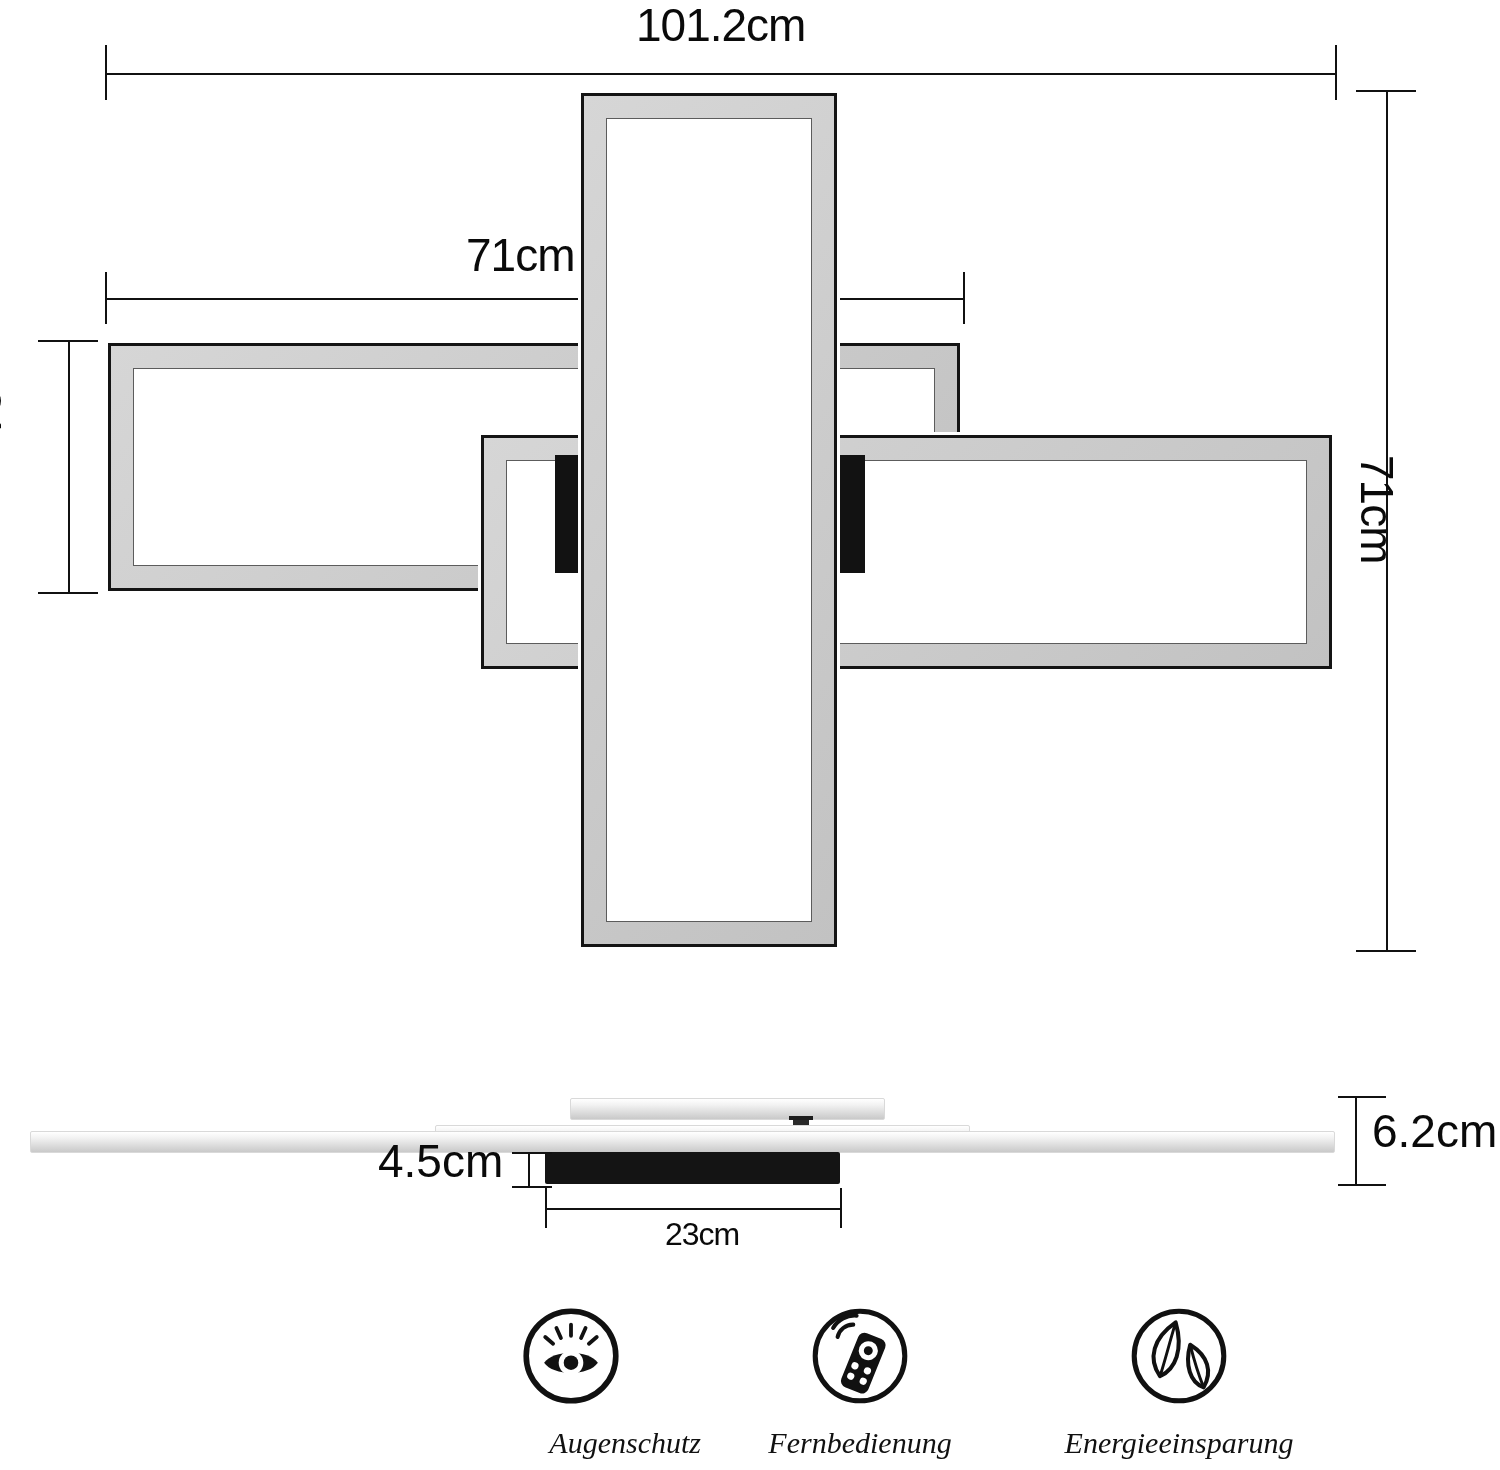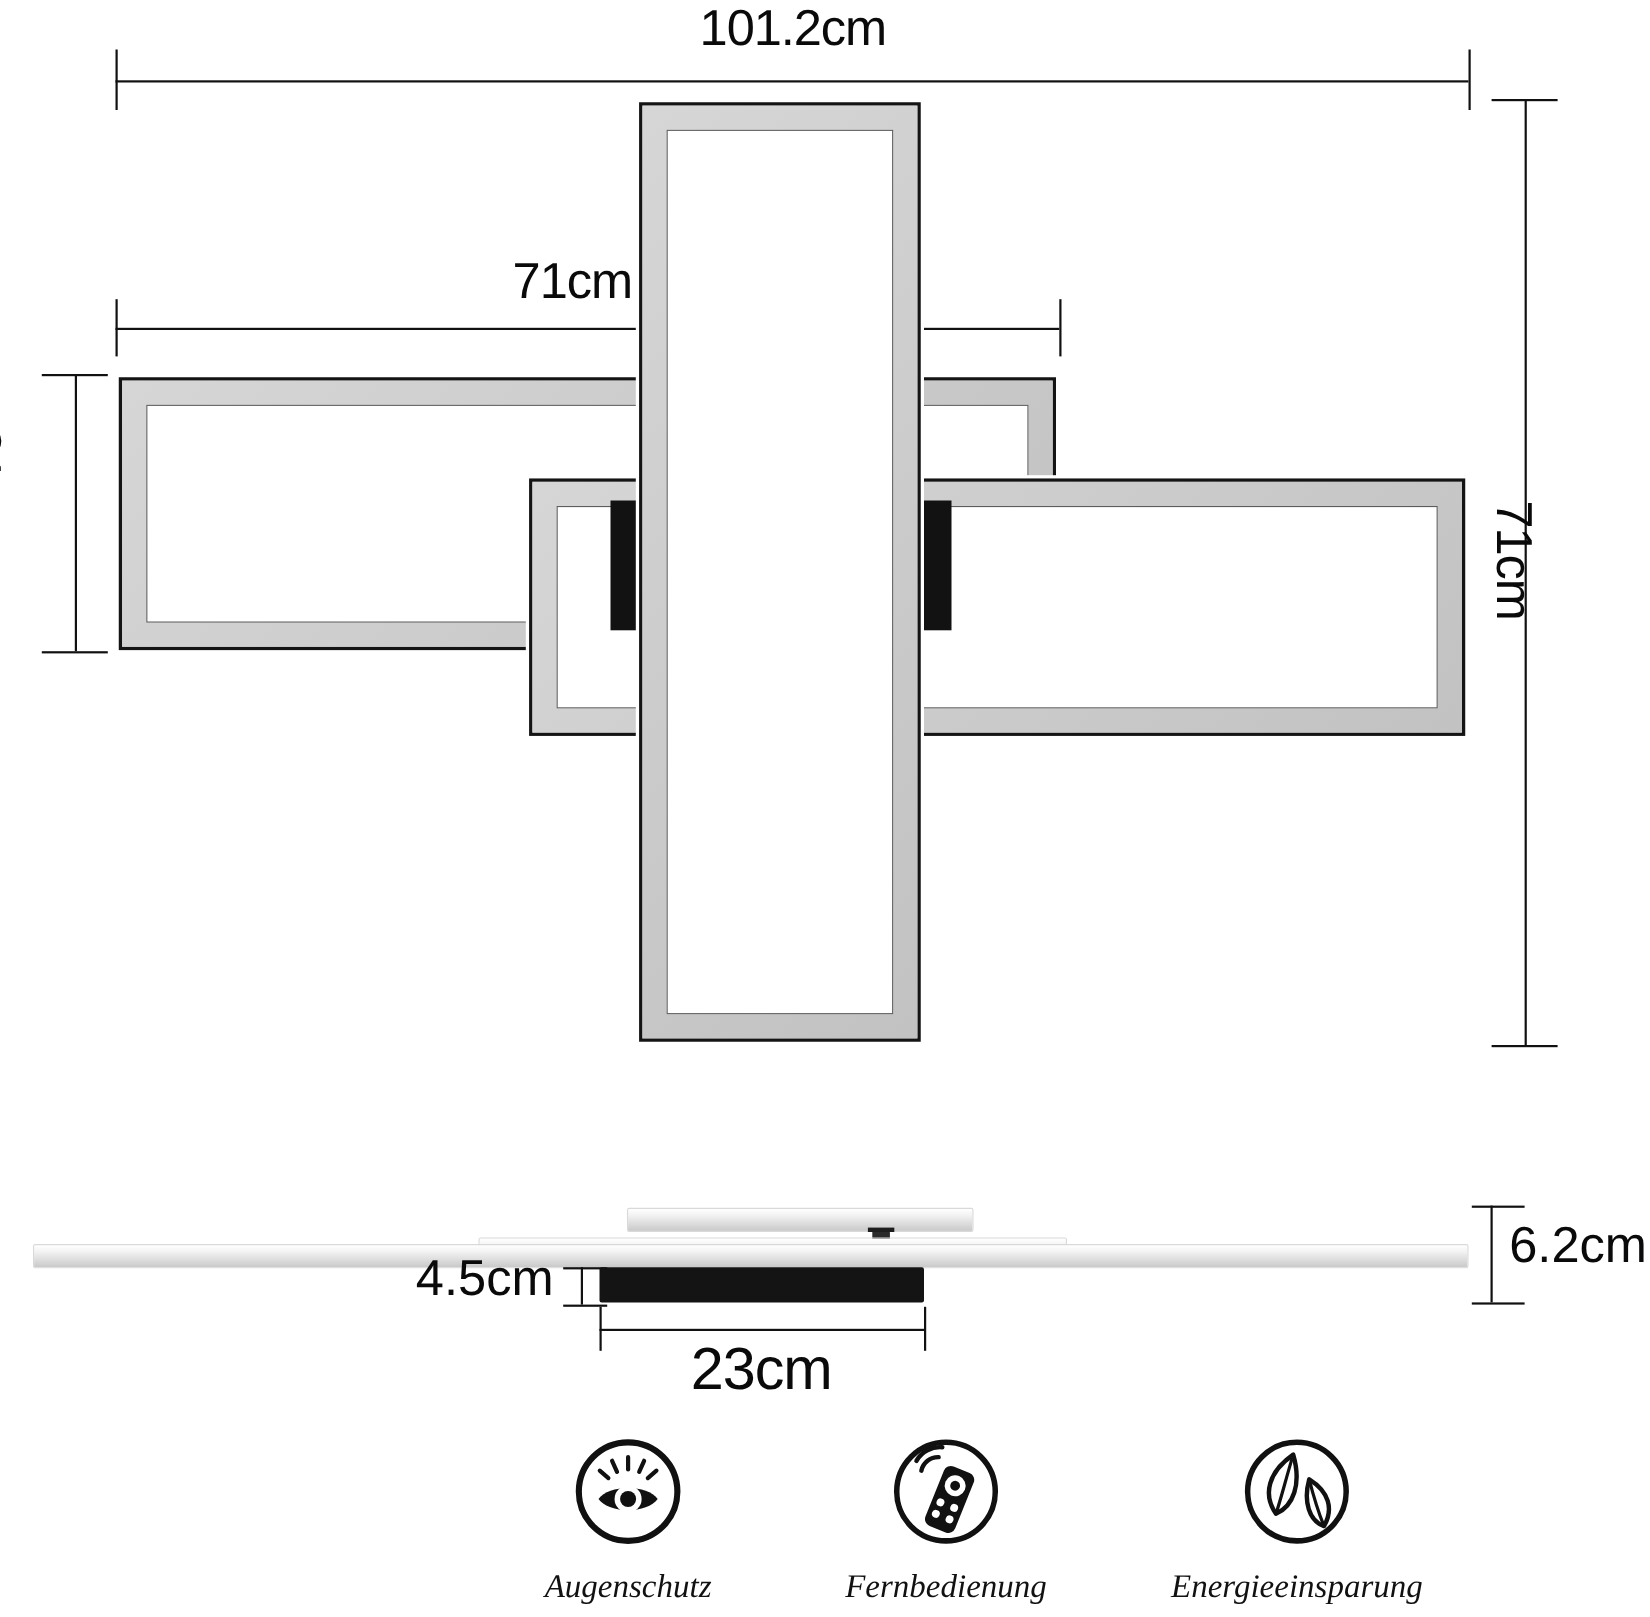--- a/index.html
+++ b/index.html
@@ -110,24 +110,24 @@
   <div class="dimlabel" style="left:1372px;top:1108px;font-size:46px;">6.2cm</div>
 
   <div class="dimline-v" style="left:528px;top:1152px;height:34px;"></div>
   <div class="tick-h" style="left:512px;top:1152px;width:40px;"></div>
   <div class="tick-h" style="left:512px;top:1186px;width:40px;"></div>
   <div class="dimlabel" style="left:378px;top:1138px;font-size:46px;">4.5cm</div>
 
   <div class="dimline-h" style="left:545px;top:1208px;width:295px;"></div>
   <div class="tick-v" style="left:545px;top:1188px;height:40px;"></div>
   <div class="tick-v" style="left:840px;top:1188px;height:40px;"></div>
-  <div class="dimlabel lbl-cond" style="left:628px;top:1218px;font-size:54px;letter-spacing:-1px;">23cm</div>
+  <div class="dimlabel lbl-cond" style="left:665px;top:1218px;font-size:32px;letter-spacing:-1px;">23cm</div>
 
 
-  <div class="feature" style="left:441px;top:1300px;">
+  <div class="feature" style="left:441px;top:1300px;text-align:right;">
     <svg class="ico" viewBox="0 0 100 100">
       <circle cx="50" cy="50" r="40" fill="none" stroke="#111" stroke-width="5"></circle>
       <g stroke="#111" stroke-width="3.4" stroke-linecap="round">
         <line x1="50" y1="22" x2="50" y2="32"></line>
         <line x1="37" y1="25" x2="41" y2="34"></line>
         <line x1="63" y1="25" x2="59" y2="34"></line>
         <line x1="27" y1="33" x2="34" y2="39"></line>
         <line x1="73" y1="33" x2="66" y2="39"></line>
       </g>
       <path d="M26 56 C34 44 66 44 74 56 C66 68 34 68 26 56 Z" fill="#111"></path>

